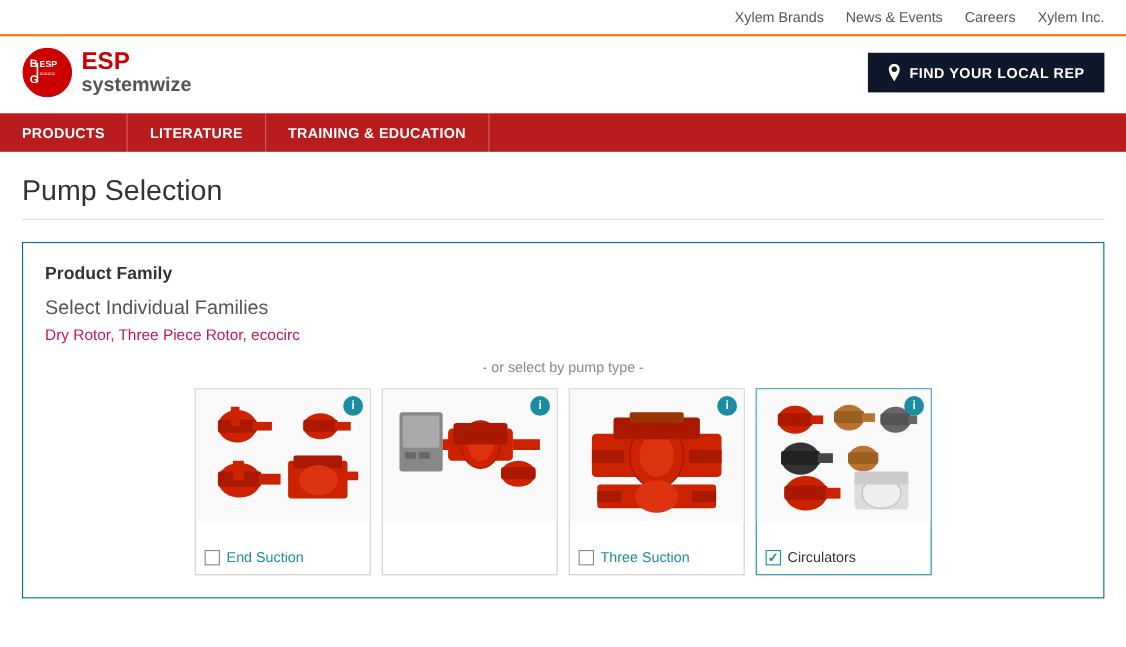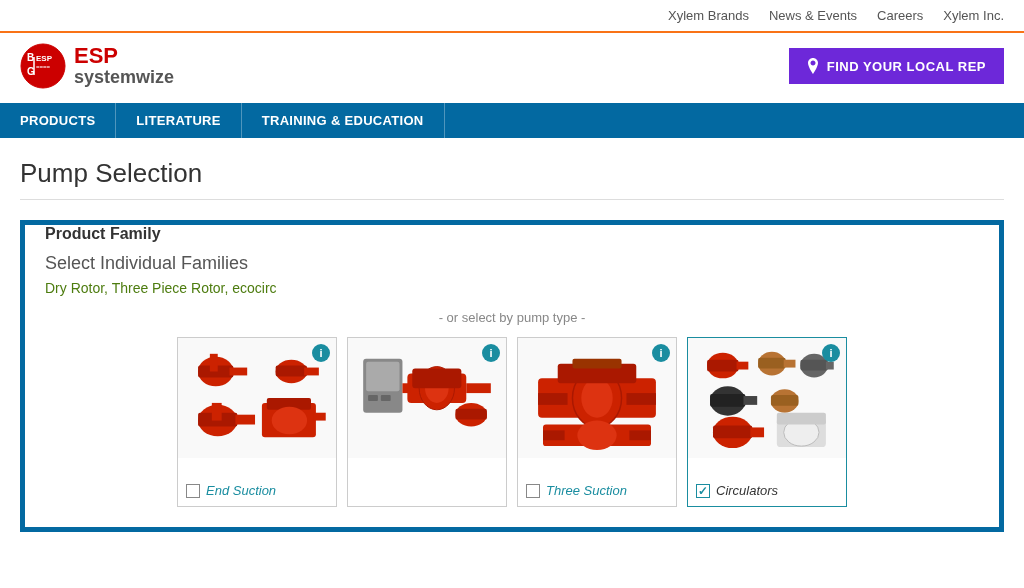--- a/index.html
+++ b/index.html
@@ -50,36 +50,36 @@
       font-size: 22px;
       font-weight: bold;
       color: #cc0000;
     }
     .logo-systemwize {
       font-size: 18px;
       font-weight: bold;
       color: #555;
     }
     .find-rep-btn {
-      background-color: #6d28d9;
+      background-color: #0f172a;
       color: #fff;
       border: none;
       padding: 10px 18px;
       font-size: 13px;
       font-weight: bold;
       cursor: pointer;
       display: flex;
       align-items: center;
       gap: 8px;
       letter-spacing: 0.5px;
     }
 
     
     .nav {
-      background-color: #0369a1;
+      background-color: #b91c1c;
       display: flex;
       align-items: flex-end;
     }
     .nav-item {
       color: #fff;
       padding: 10px 20px;
       font-size: 13px;
       font-weight: bold;
       cursor: pointer;
       border-right: 1px solid rgba(255,255,255,0.3);
@@ -99,37 +99,37 @@
       margin-bottom: 10px;
     }
     .page-divider {
       border: none;
       border-top: 1px solid #ddd;
       margin-bottom: 20px;
     }
 
     
     .product-family-section {
-      border: 5px solid #0369a1;
-      padding: 0 20px 20px 20px;
+      border: 1px solid #0369a1;
+      padding: 20px 20px 20px 20px;
       margin: 0 0 20px 0;
     }
     .section-title {
       font-size: 16px;
       font-weight: bold;
       color: #333;
       margin-bottom: 10px;
     }
     .select-families-label {
       font-size: 18px;
       color: #555;
       margin-bottom: 6px;
     }
     .families-link {
-      color: #4d7c0f;
+      color: #be185d;
       font-size: 14px;
       cursor: pointer;
       text-decoration: none;
     }
 
     
     .or-select {
       text-align: center;
       color: #888;
       font-size: 13px;
@@ -203,21 +203,20 @@
     }
     .checkmark {
       color: #1a8da0;
       font-size: 12px;
       font-weight: bold;
     }
     .pump-card-label {
       font-size: 13px;
       color: #1a8da0;
       cursor: pointer;
-      font-style: italic;
     }
     .pump-card-label.checked-label {
       color: #333;
     }
   </style>
 </head>
 <body>
 
 <div class="top-bar">
   <div class="top-bar-links">

